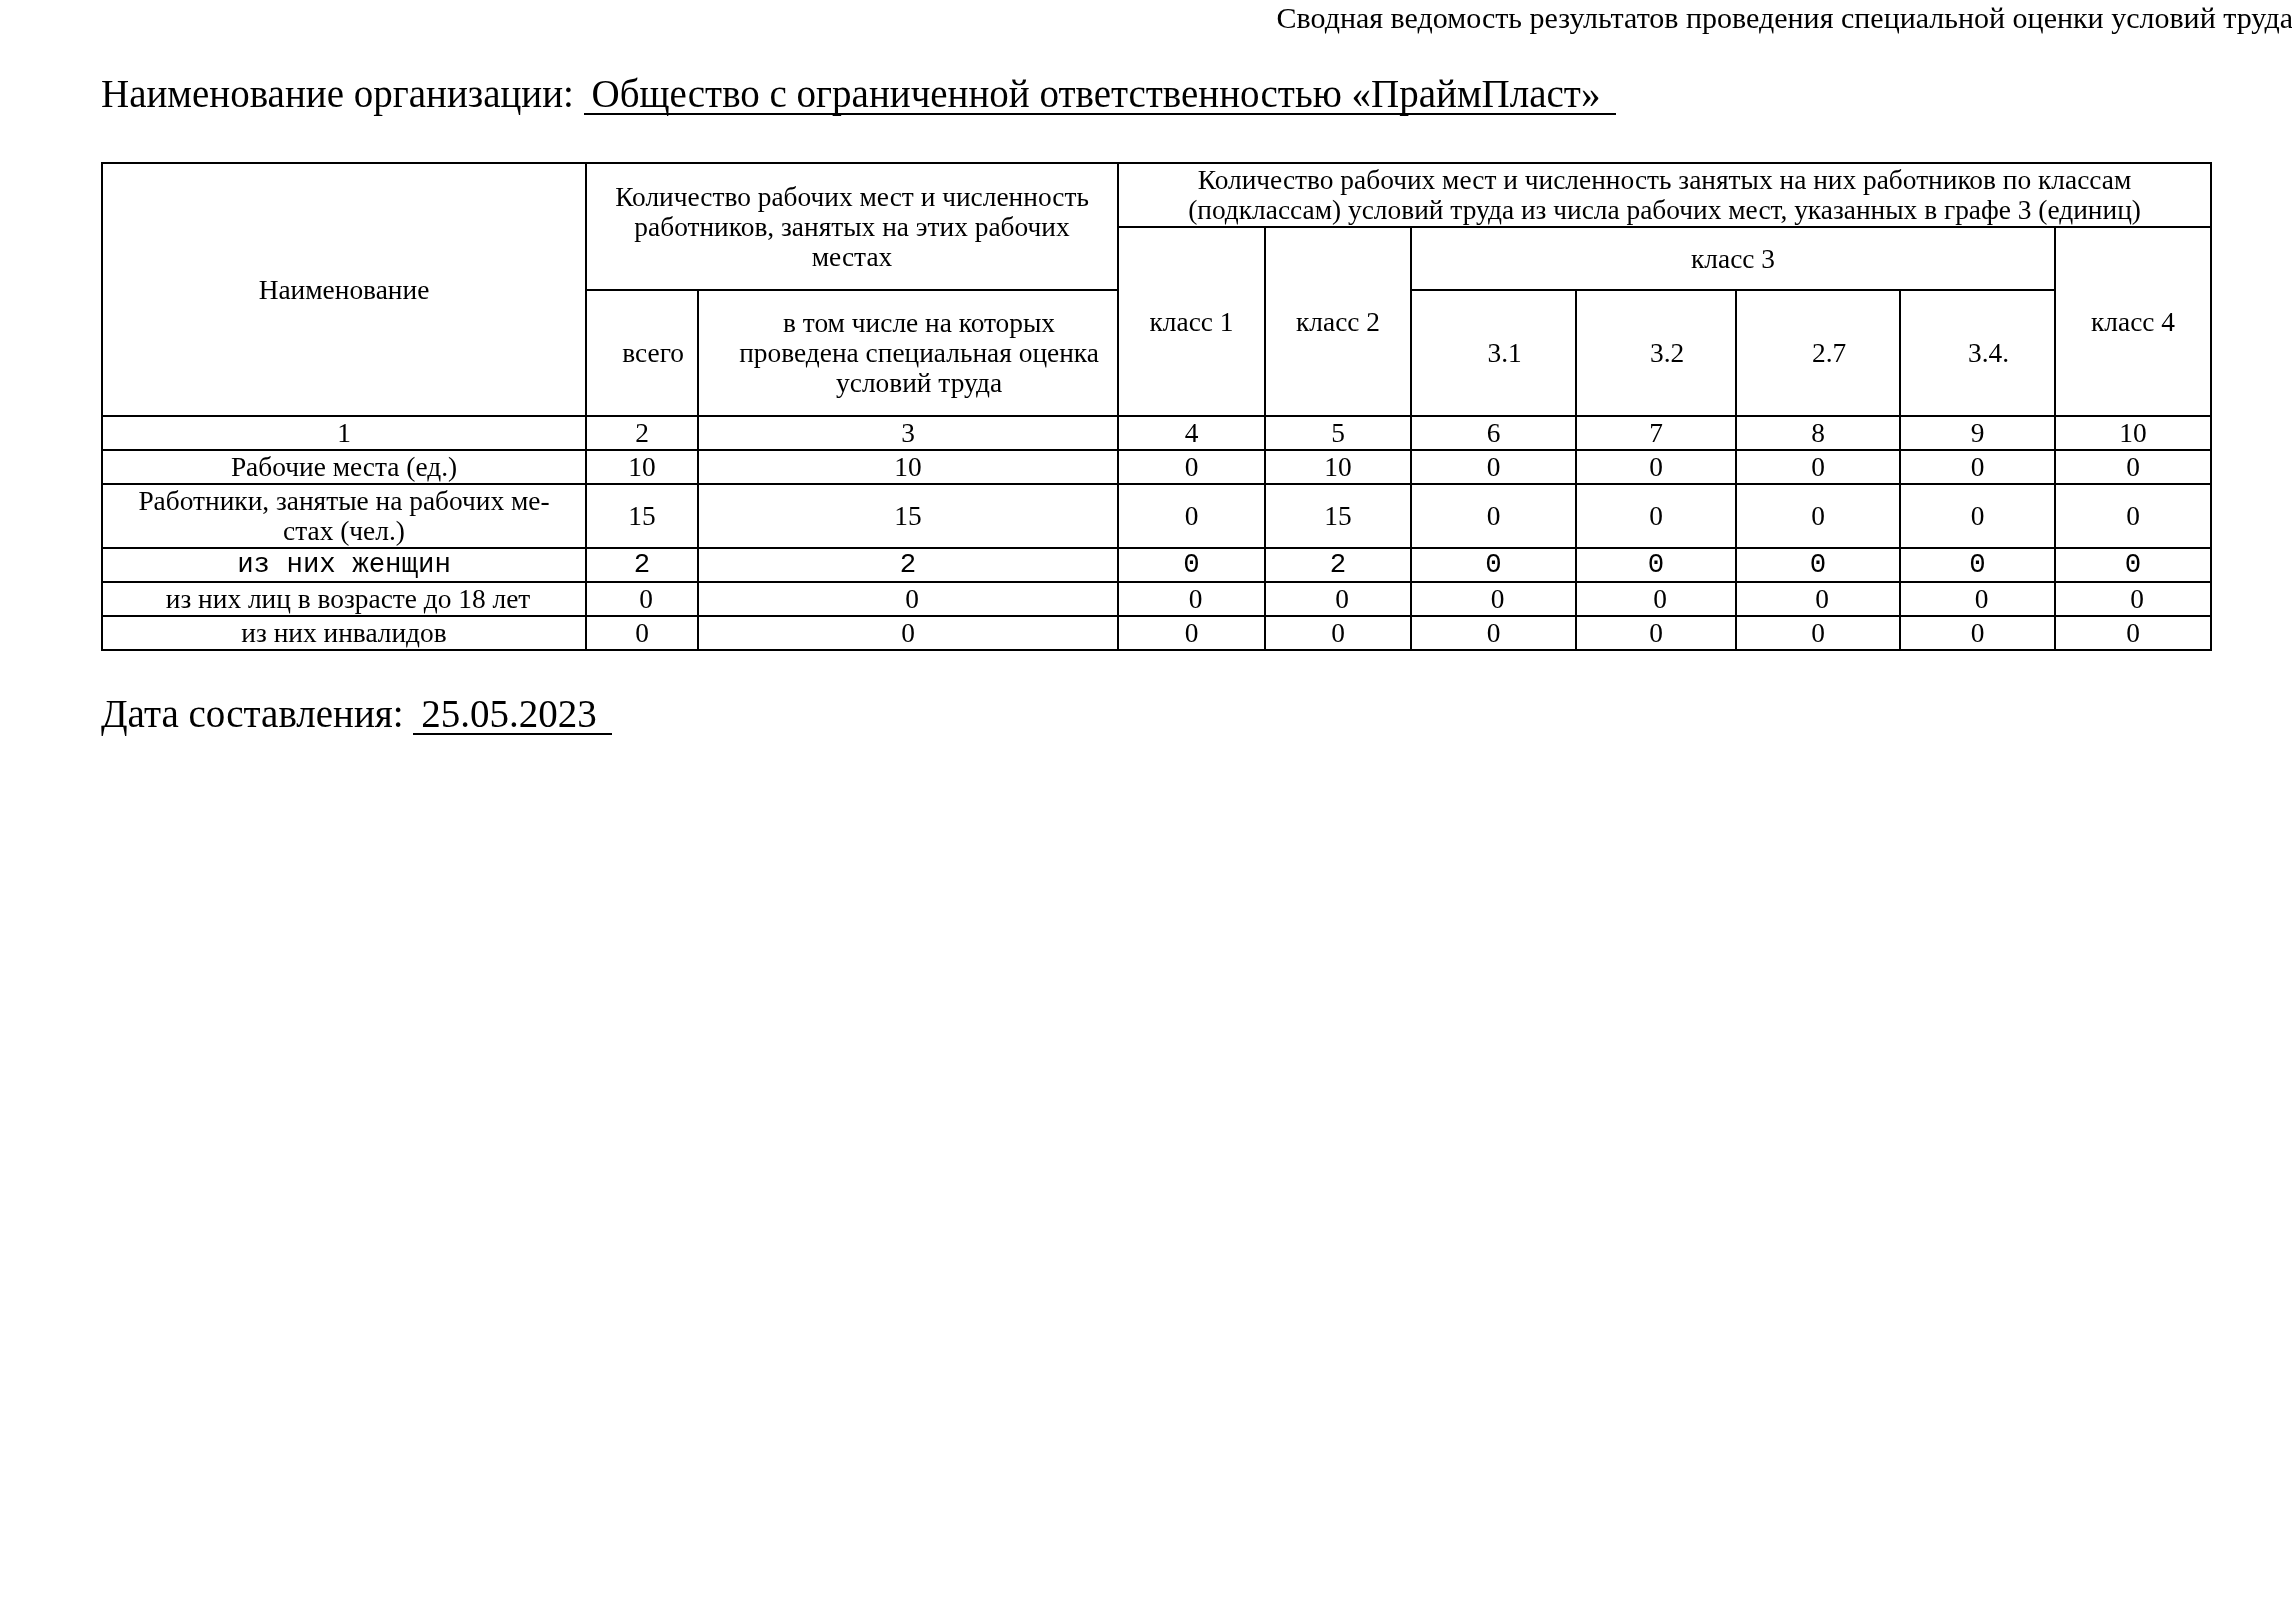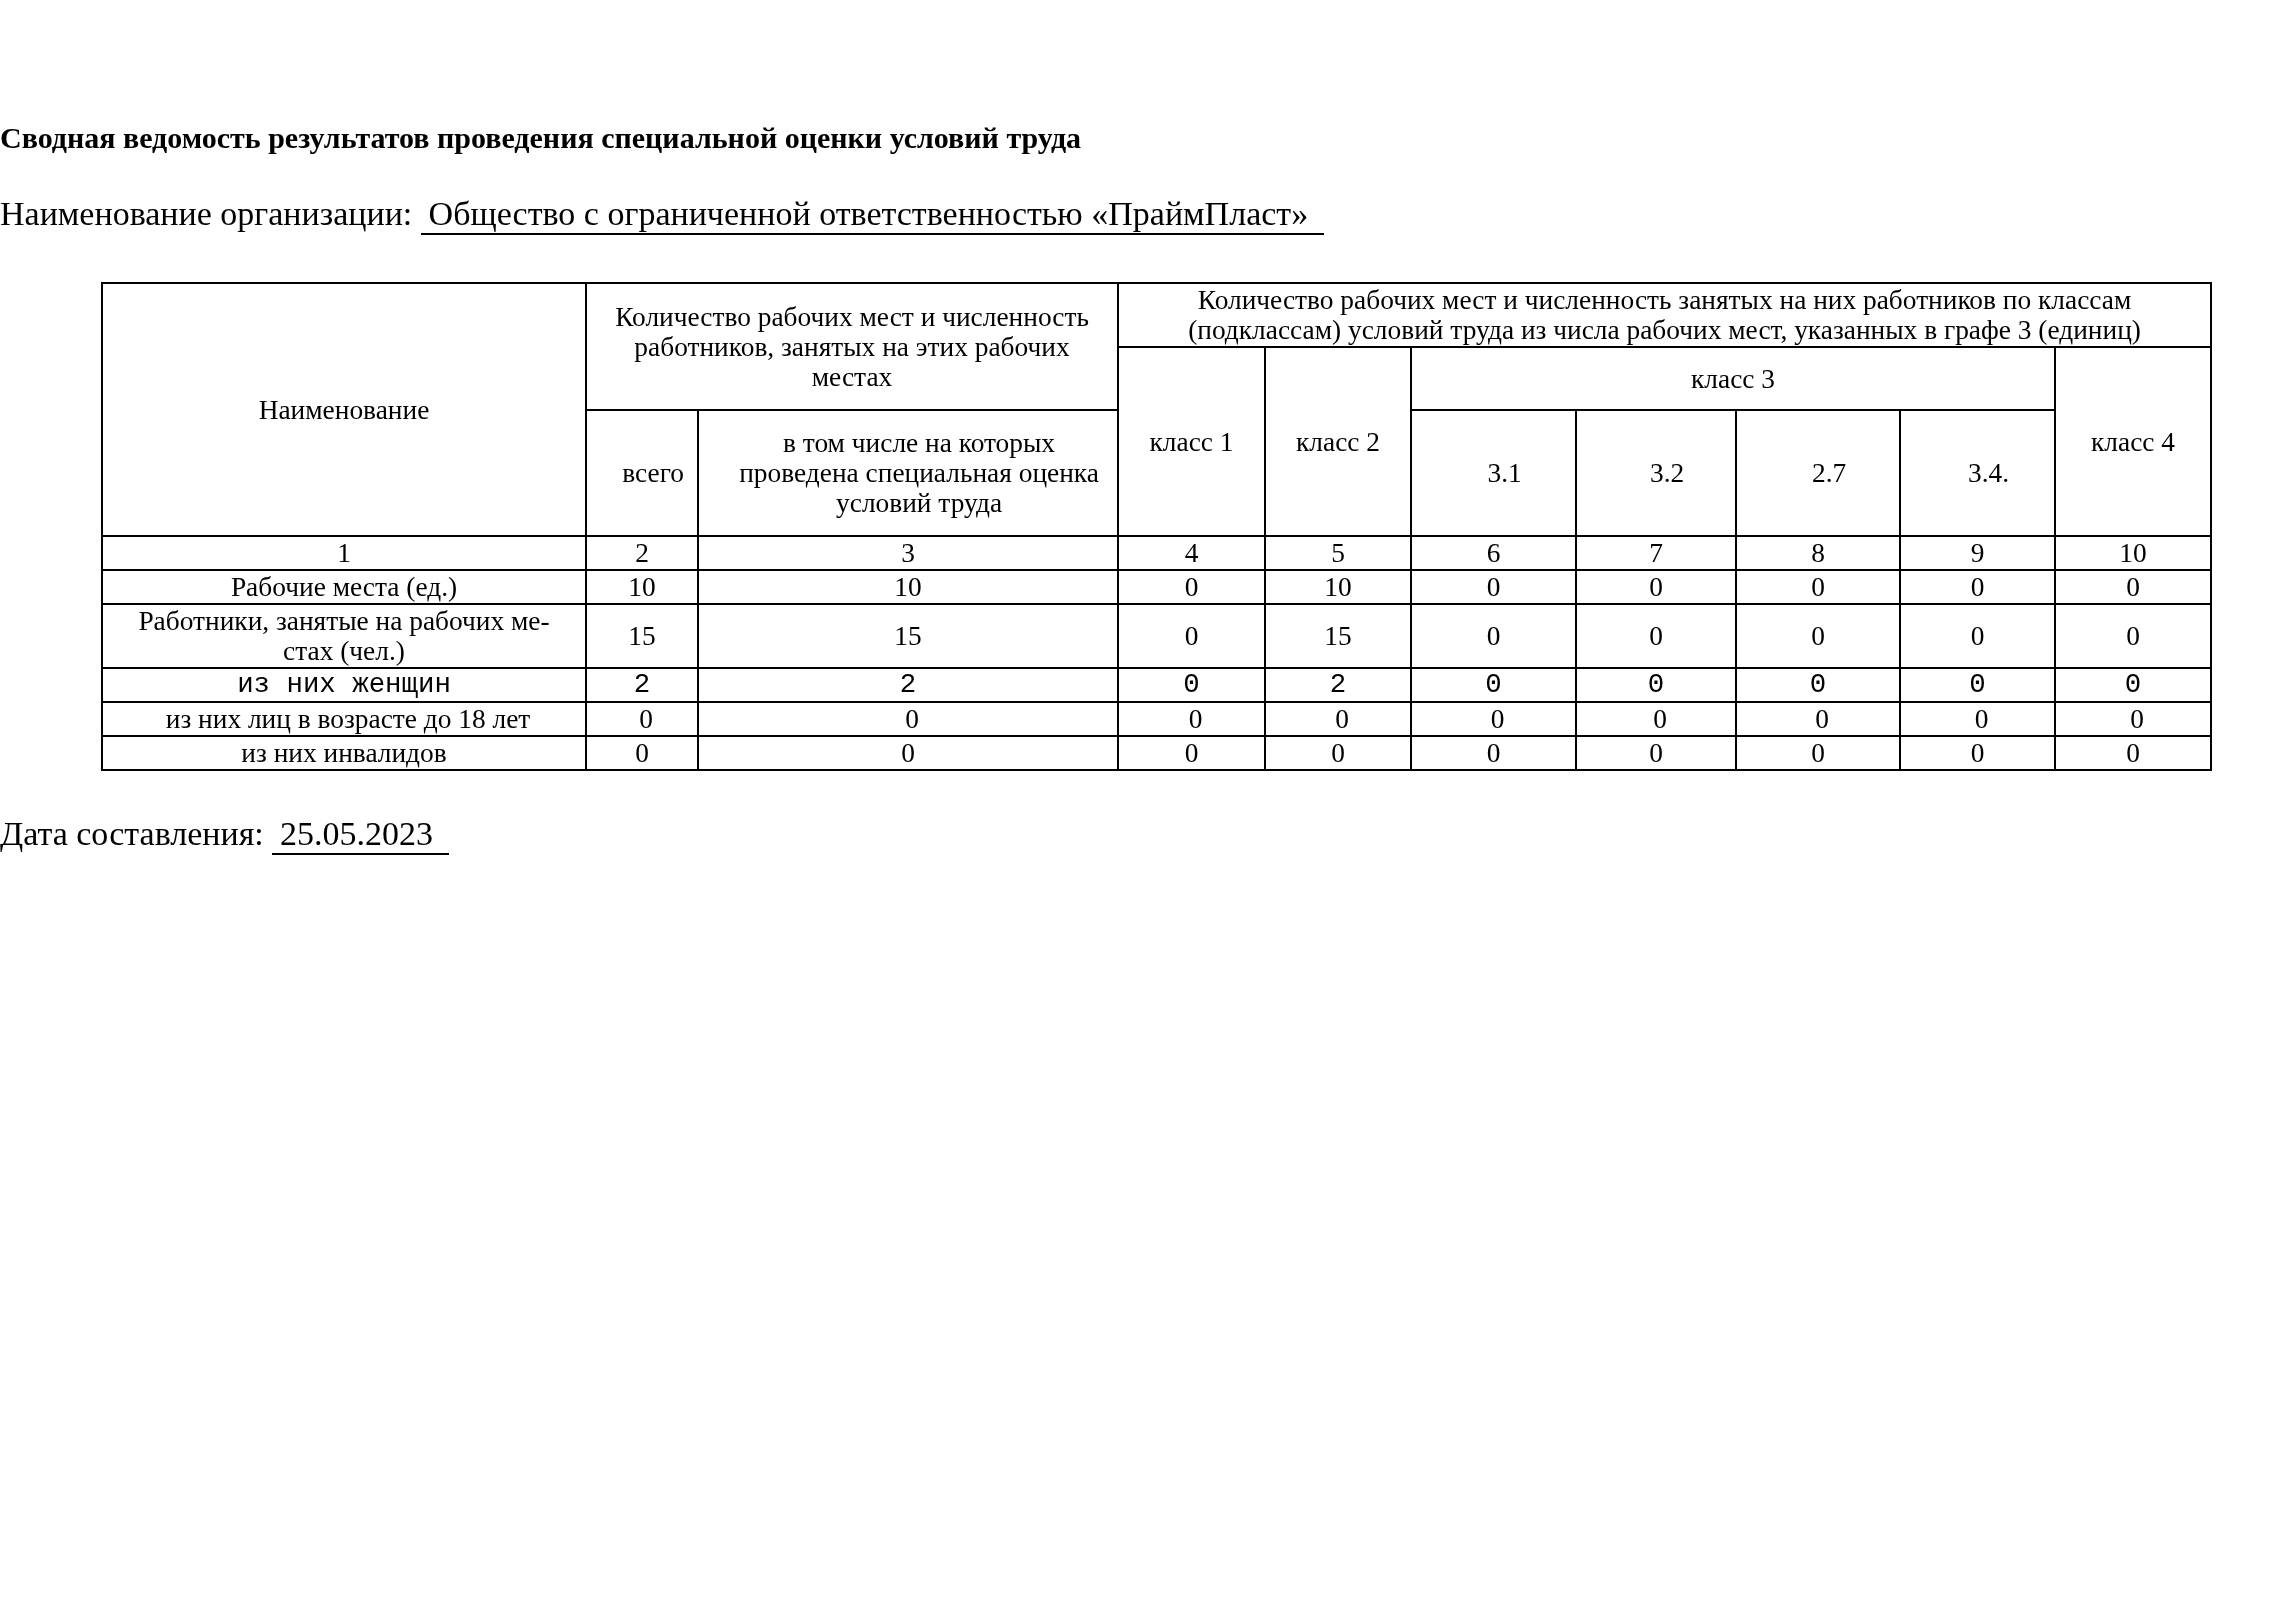--- a/index.html
+++ b/index.html
@@ -1,23 +1,23 @@
 <!DOCTYPE html>
 <html><head>
 <meta charset="utf-8">
 <style>
   html,body { margin:0; padding:0; }
   .page {
     width:2293px; height:1621px; background:#ffffff; position:relative;
     font-family:"Liberation Serif","DejaVu Serif",serif; color:#000;
   }
   .doc-title {
-    padding-top:120px; text-align:left; font-weight:bold; font-size:30px; line-height:35px;
+    text-align:right; font-weight:normal; font-size:30px; line-height:35px;
   }
-  .line { font-size:34px; line-height:35px; }
+  .line { margin-left:101px; font-size:39px; line-height:35px; }
   .org-line { margin-top:41px; }
   .date-line { margin-top:45px; }
   .uline {
     border-bottom:2.9px solid #000; padding:0 15.7px 2px 7.8px; display:inline-block;
   }
   table.svod {
     margin:47px 0 0 101px; border-collapse:collapse; table-layout:fixed; width:2107px;
     font-size:27.4px; line-height:30px;
   }
   table.svod td {

